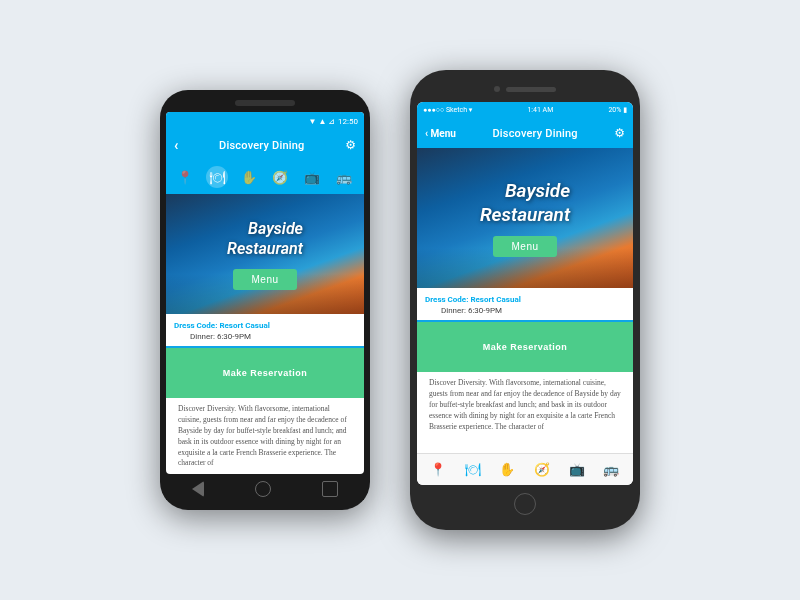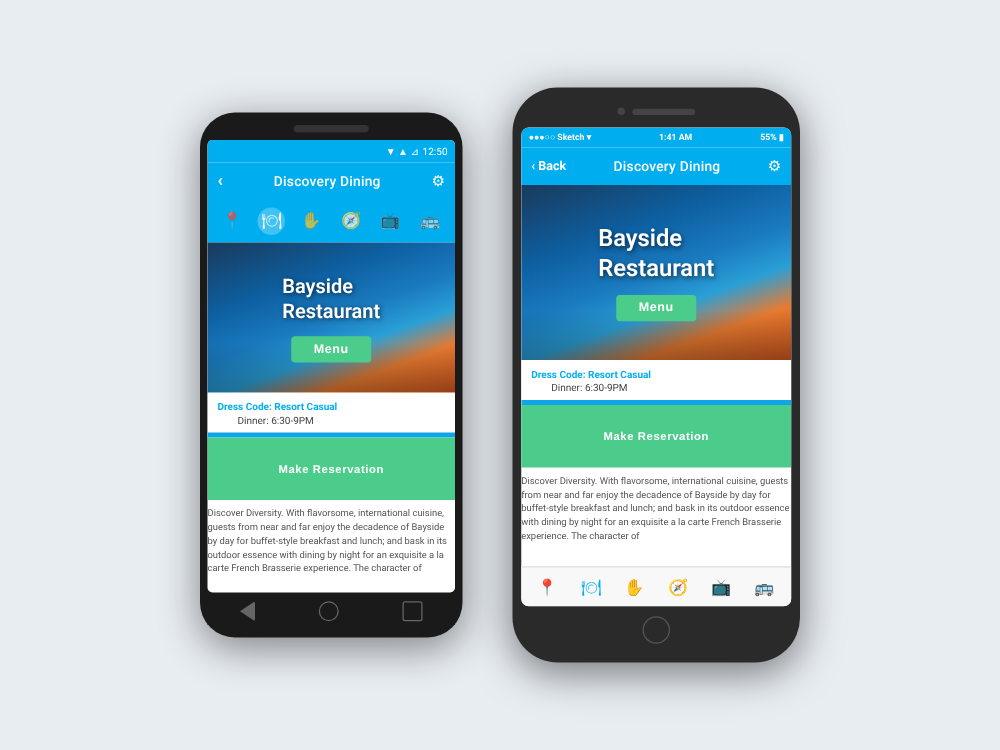--- a/index.html
+++ b/index.html
@@ -138,21 +138,20 @@
     }
     .status-bar-ios {
       height: 16px;
       background: #00aeef;
       display: flex;
       align-items: center;
       justify-content: space-between;
       padding: 0 6px;
       font-size: 7px;
       color: #fff;
-      font-weight: bold;
     }
     .app-header {
       height: 30px;
       background: #00aeef;
       display: flex;
       align-items: center;
       justify-content: space-between;
       padding: 0 8px;
       color: #fff;
     }
@@ -214,47 +213,48 @@
       content: '';
       position: absolute;
       bottom: 0; left: 0; right: 0;
       height: 40px;
       background: linear-gradient(transparent, rgba(0,0,0,0.3));
     }
     .hero-title {
       color: #fff;
       font-size: 16px;
       font-weight: 600;
-      text-align: left;
+      text-align: right;
       text-shadow: 1px 1px 4px rgba(0,0,0,0.6);
       line-height: 1.25;
       z-index: 1;
       margin-bottom: 10px;
+      font-style: italic;
     }
     .hero-title-lg {
       font-size: 19px;
     }
     .menu-btn {
       background: #4ccc8a;
       color: #fff;
       border: none;
       border-radius: 3px;
       padding: 5px 18px;
       font-size: 10px;
-      font-weight: 700;
+      font-weight: 400;
       letter-spacing: 0.5px;
       z-index: 1;
       cursor: pointer;
     }
 
     
     .info-section {
       padding: 7px 8px 5px;
       background: #fff;
-      border-bottom: 4px solid #0ea5e9;
+      border-bottom: 2px solid #0ea5e9;
     }
     .dress-code {
       font-size: 8px;
       color: #444;
       margin-bottom: 2px;
     }
     .dress-code span {
       color: #00aeef;
       font-weight: 700;
     }
@@ -274,26 +274,27 @@
       padding: 20px 0;
       font-size: 9px;
       font-weight: 600;
       letter-spacing: 0.5px;
       text-align: center;
       cursor: pointer;
     }
 
     
     .description {
-      padding: 6px 0;
+      padding: 6px 12px;
       font-size: 7.5px;
       color: #555;
       line-height: 1.45;
       flex: 1;
       overflow: hidden;
+      font-family: Liberation Serif, serif;
     }
 
     
     .ios-tab-bar {
       height: 32px;
       background: #f8f8f8;
       border-top: 1px solid #ddd;
       display: flex;
       align-items: center;
       justify-content: space-around;
@@ -366,25 +367,25 @@
 <div class="ios-phone">
   <div class="ios-camera-bar">
     <div class="ios-camera-dot"></div>
     <div class="ios-speaker"></div>
   </div>
   <div class="ios-screen">
 
     <div class="status-bar-ios">
       <span>●●●○○ Sketch ▾</span>
       <span>1:41 AM</span>
-      <span>55% ▮</span>
+      <span>20% ▮</span>
     </div>
 
     <div class="app-header">
-      <span class="back-arrow" style="font-size:10px;">‹ Back</span>
+      <span class="back-arrow" style="font-size:10px;">‹ Menu</span>
       <span class="app-header-title">Discovery Dining</span>
       <span class="gear-icon">⚙</span>
     </div>
 
     <div class="hero hero-ios">
       <div class="hero-title hero-title-lg">Bayside<br>Restaurant</div>
       <button class="menu-btn">Menu</button>
     </div>
 
     <div class="info-section">

